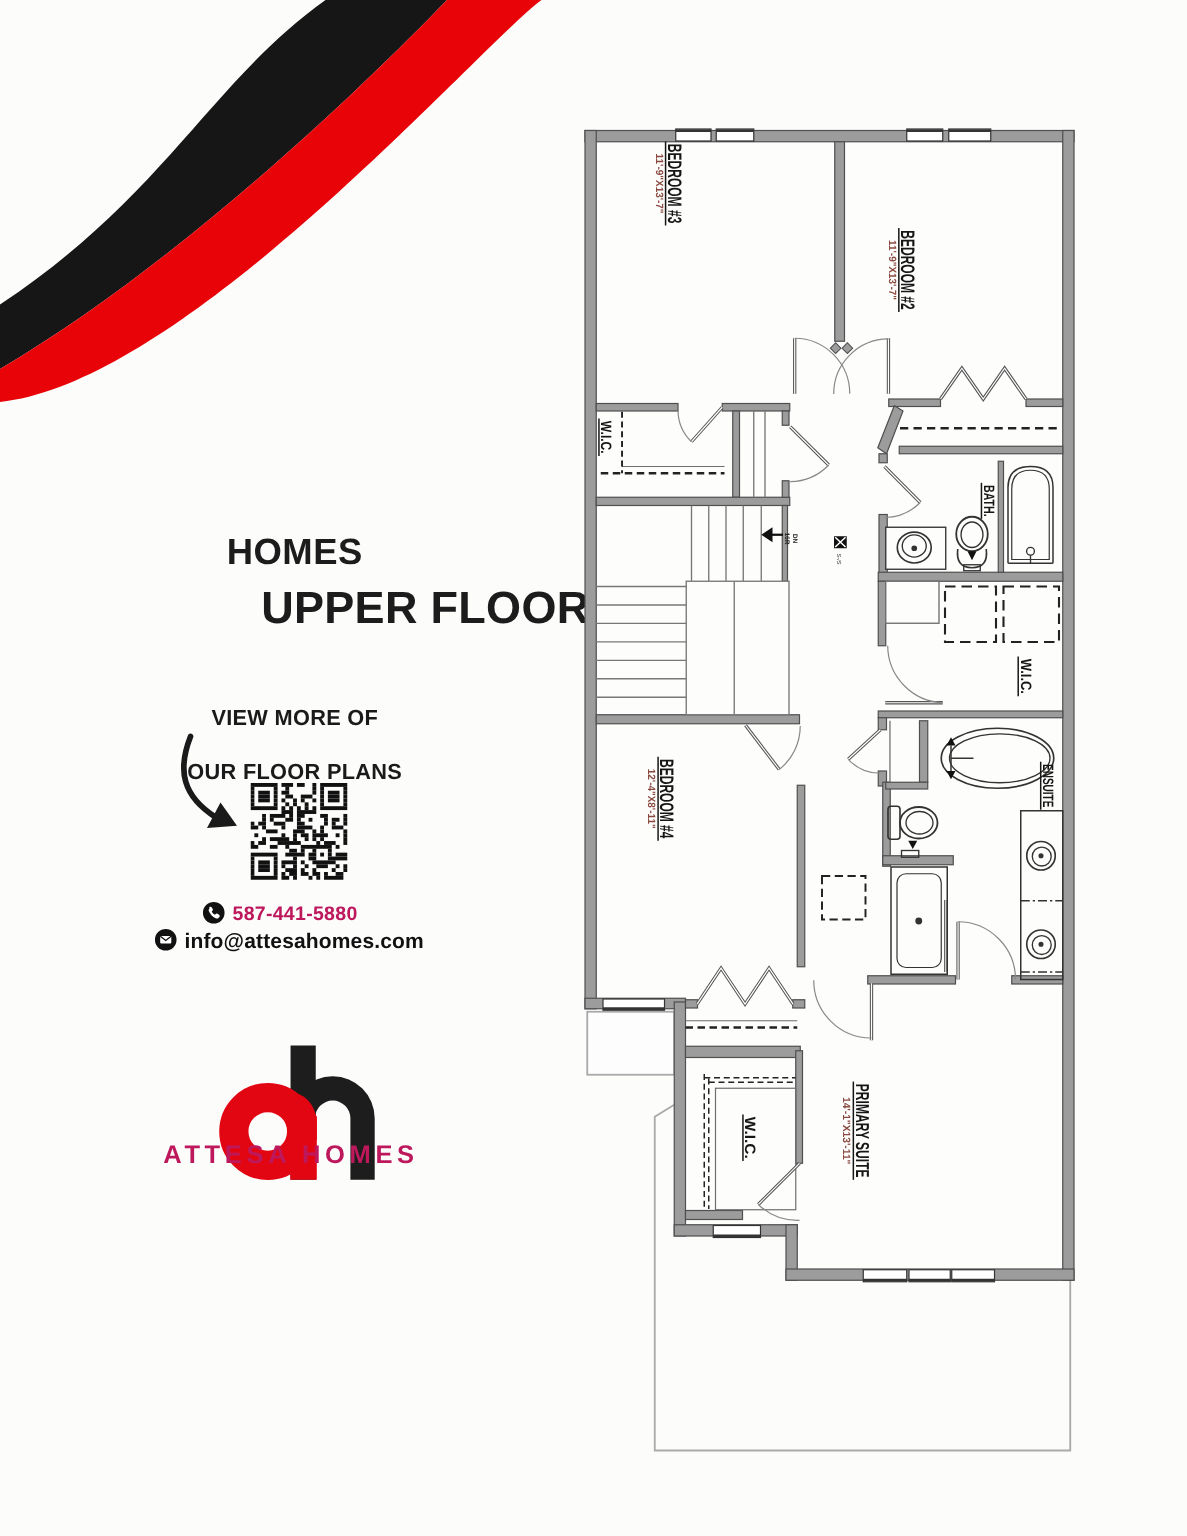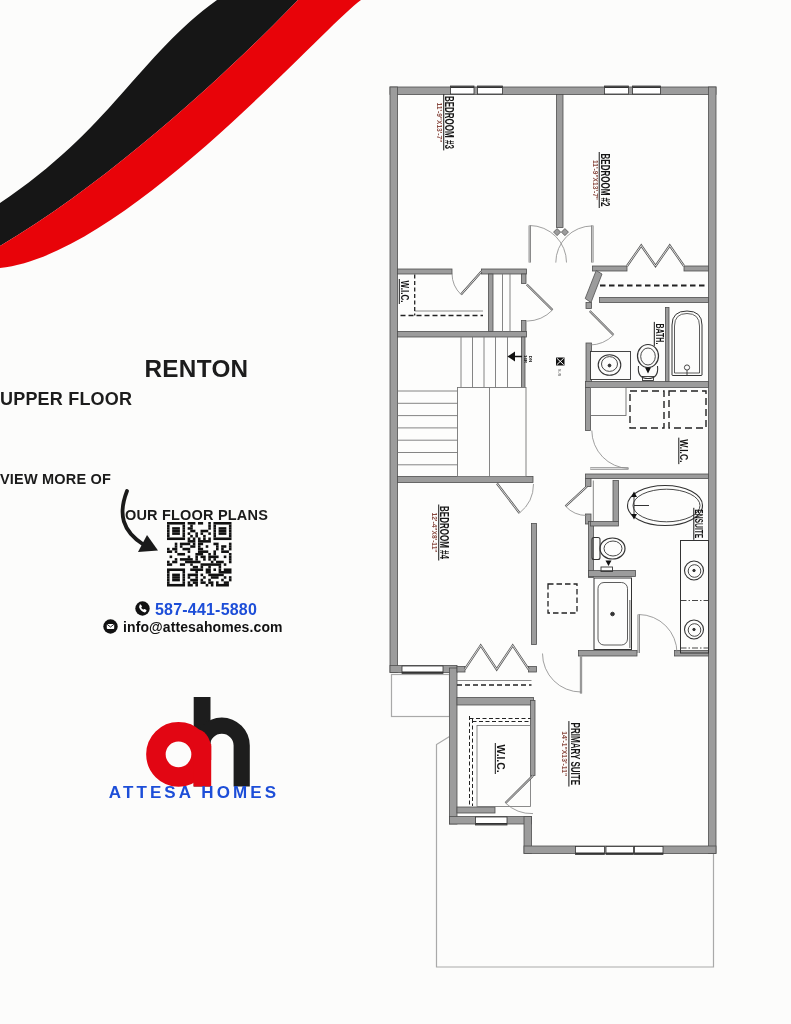--- a/index.html
+++ b/index.html
@@ -10,25 +10,25 @@
 </head>
 <body>
 
 <svg class="abs" style="left:0;top:0" width="420" height="300" viewBox="0 0 420 300">
 
   <path d="M217,0 L298,0 C240,60 120,175 0,246 L0,203 C110,130 140,55 217,0 Z" fill="#161616"></path>
 
   <path d="M298,0 L361,0 C320,30 125,255 0,268 L0,246 C120,175 240,60 298,0 Z" fill="#e80309"></path>
 </svg>
 
-<div class="abs" style="left:0;top:355px;width:393px;text-align:center;font-weight:bold;font-size:24.3px;color:#1c1c1c;letter-spacing:0.3px;">RENTON</div>
-
-<div class="abs" style="left:0;top:389px;width:393px;text-align:left;font-weight:bold;font-size:18px;color:#1c1c1c;letter-spacing:0.2px;">UPPER FLOOR</div>
-
-<div class="abs" style="left:0;top:471px;width:393px;font-weight:bold;font-size:14.5px;color:#1a1a1a;letter-spacing:0.2px;">VIEW MORE OF</div>
+<div class="abs" style="left:0;top:355px;width:393px;text-align:center;font-weight:bold;font-size:24.3px;color:#1c1c1c;letter-spacing:0.3px;">HOMES</div>
+
+<div class="abs" style="left:0;top:389px;width:393px;text-align:right;font-weight:bold;font-size:30px;color:#1c1c1c;letter-spacing:0.2px;">UPPER FLOOR</div>
+
+<div class="abs" style="left:0;top:471px;width:393px;text-align:center;font-weight:bold;font-size:14.5px;color:#1a1a1a;letter-spacing:0.2px;">VIEW MORE OF</div>
 
 <div class="abs" style="left:0;top:493px;width:393px;text-align:center;font-weight:bold;font-size:14.5px;color:#1a1a1a;letter-spacing:0.2px;margin-top:14px;">OUR FLOOR PLANS</div>
 
 <svg class="abs" style="left:111px;top:488px" width="60" height="72" viewBox="0 0 60 72">
   <path d="M16,3 C7,26 11,43 33,57" fill="none" stroke="#1a1a1a" stroke-width="3.8" stroke-linecap="round"></path>
   <path d="M27,64 L47,62.5 L36,47 Z" fill="#1a1a1a"></path>
 </svg>
 
 <svg class="abs" style="left:167px;top:522px" width="64.5" height="64.5" viewBox="0 0 64.5 64.5">
 <g fill="#111">
@@ -195,21 +195,21 @@
 <rect x="43.86" y="61.92" width="2.58" height="2.58"></rect>
 <rect x="49.02" y="61.92" width="12.9" height="2.58"></rect>
 </g>
 </svg>
 
 <svg class="abs" style="left:135px;top:601px" width="15" height="15" viewBox="0 0 15 15">
   <circle cx="7.5" cy="7.5" r="7.2" fill="#111"></circle>
   <path d="M4.6,3.7 c0.5,-0.4 1.2,-0.3 1.5,0.2 l0.7,1.1 c0.25,0.4 0.15,0.9 -0.2,1.2 l-0.45,0.4 c0.35,0.8 1.4,1.85 2.2,2.2 l0.4,-0.45 c0.3,-0.35 0.8,-0.45 1.2,-0.2 l1.1,0.7 c0.5,0.3 0.6,1 0.2,1.5 l-0.6,0.6 c-0.4,0.4 -1,0.55 -1.55,0.35 c-2.2,-0.8 -4.1,-2.7 -4.9,-4.9 c-0.2,-0.55 -0.05,-1.15 0.35,-1.55 Z" fill="#fff"></path>
 </svg>
 
-<div class="abs" style="left:155px;top:601px;font-weight:bold;font-size:16px;color:#1d4ed8;letter-spacing:0.2px;">587-441-5880</div>
+<div class="abs" style="left:155px;top:601px;font-weight:bold;font-size:13px;color:#be185d;letter-spacing:0.2px;">587-441-5880</div>
 
 <svg class="abs" style="left:103px;top:619px" width="15" height="15" viewBox="0 0 15 15">
   <circle cx="7.5" cy="7.5" r="7.2" fill="#111"></circle>
   <rect x="3.8" y="5" width="7.4" height="5" rx="0.7" fill="#fff"></rect>
   <path d="M3.9,5.2 L7.5,8 L11.1,5.2" fill="none" stroke="#111" stroke-width="0.9"></path>
 </svg>
 
 <div class="abs" style="left:123px;top:619px;font-weight:bold;font-size:14px;color:#111;letter-spacing:0.1px;">info@attesahomes.com</div>
 
 <svg class="abs" style="left:135px;top:690px" width="125" height="105" viewBox="135 690 125 105">
@@ -219,21 +219,21 @@
     <path d="M193.8 750 L193.8 745.5 A28 28 0 0 1 249.8 745.5 L249.8 786.5 L233.6 786.5 L233.6 745.5 A11.8 11.8 0 0 0 210 745.5 L210 750 Z"></path>
   </g>
 
   <g fill="#e20613">
     <circle cx="178.5" cy="754.3" r="22.6" fill="none" stroke="#e20613" stroke-width="19.5"></circle>
     <rect x="193.5" y="744" width="17.7" height="42.5"></rect>
     <path d="M197,729 Q208,731 211.2,746 L211.2,760 L197,760 Z"></path>
   </g>
 </svg>
 
-<div class="abs" style="left:0;top:783px;width:388px;text-align:center;font-weight:bold;font-size:17px;color:#1d4ed8;letter-spacing:3.1px;">ATTESA HOMES</div>
+<div class="abs" style="left:0;top:760px;width:388px;text-align:center;font-weight:bold;font-size:17px;color:#be185d;letter-spacing:3.1px;">ATTESA HOMES</div>
 
 <svg class="abs" style="left:385px;top:78px" width="335" height="900" viewBox="385 78 335 900">
 
 <path d="M449.5,736.5 L436.5,744.5 L436.5,967 L713.5,967 L713.5,853.5" fill="none" stroke="#a9a9a9" stroke-width="1.2"></path>
 
 <rect x="391.5" y="674.5" width="58" height="42" fill="#fdfdfd" stroke="#a9a9a9" stroke-width="1.2"></rect>
 
 <path d="M390,87 L716,87 L716,853.5 L524,853.5 L524,824 L449.5,824 L449.5,672.5 L390,672.5 Z" fill="#fdfdfc"></path>
 
 <rect x="390" y="87" width="326" height="7.5" fill="#9c9c9c" stroke="#4f4f4f" stroke-width="0.8"></rect>

